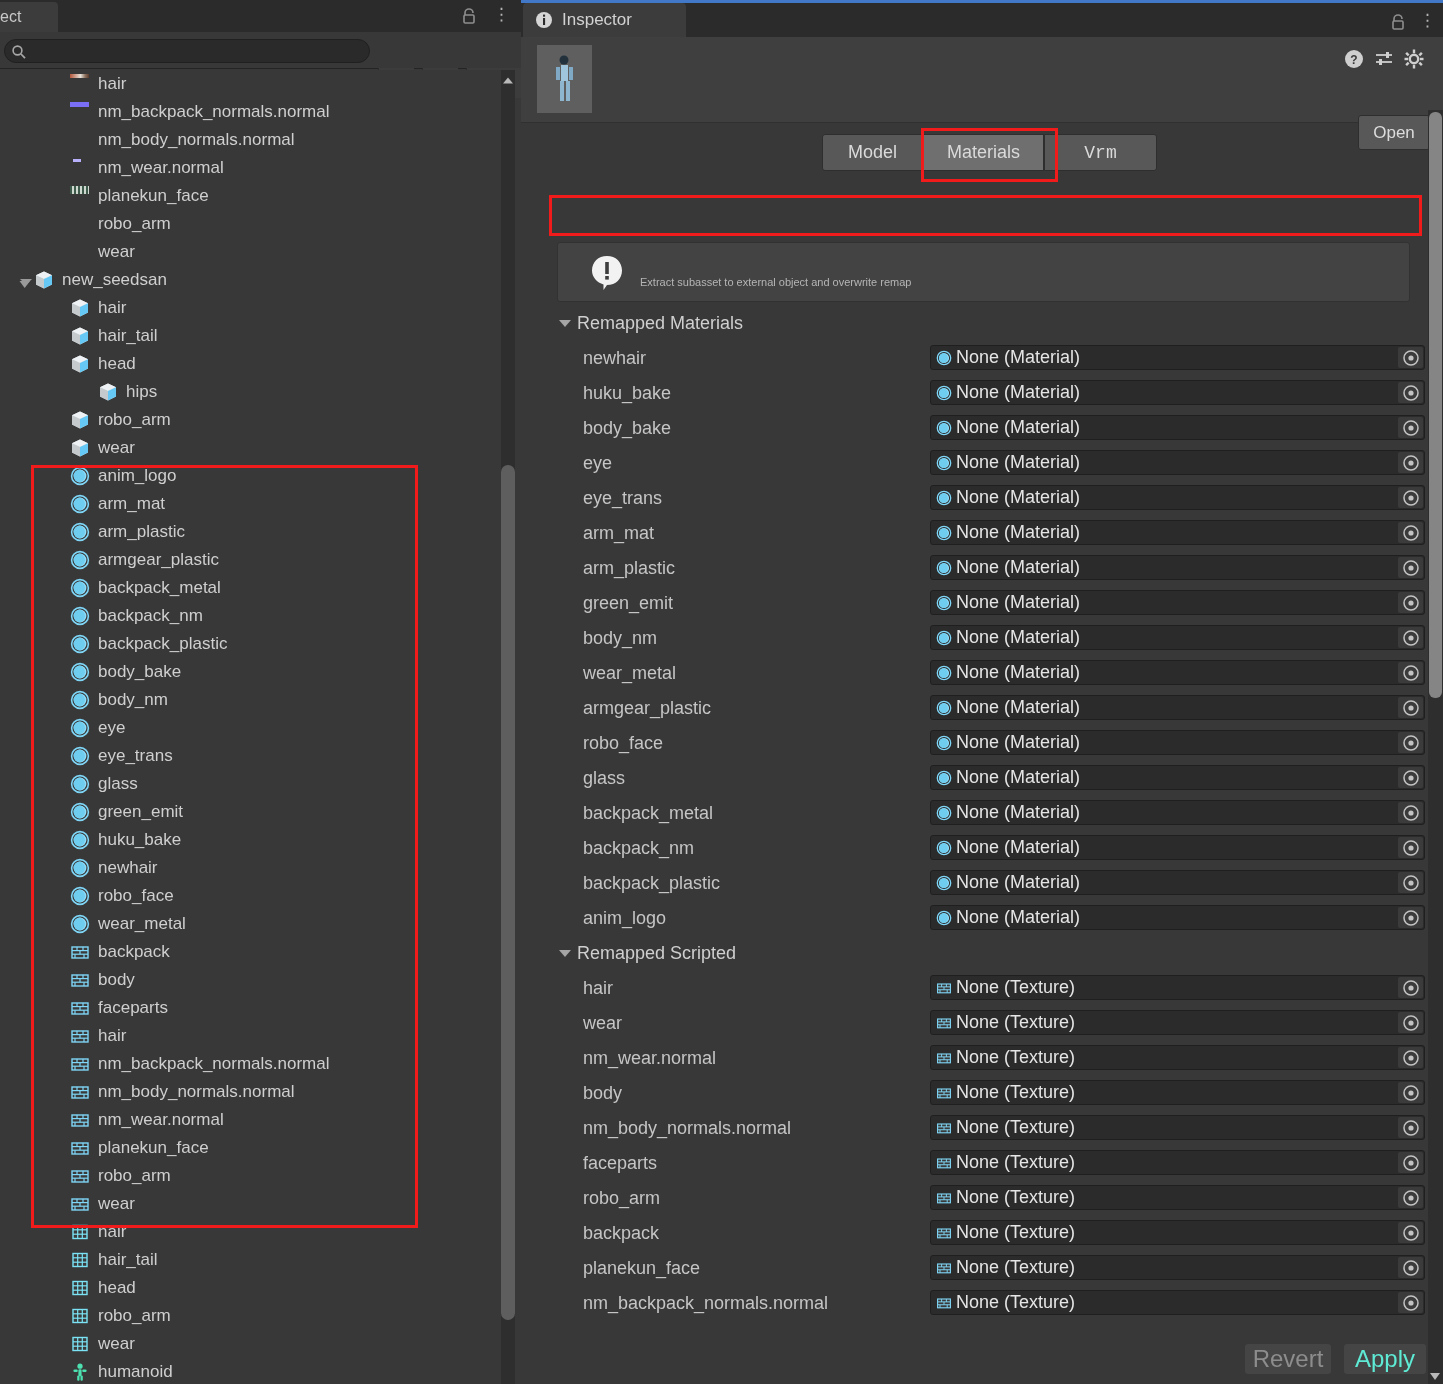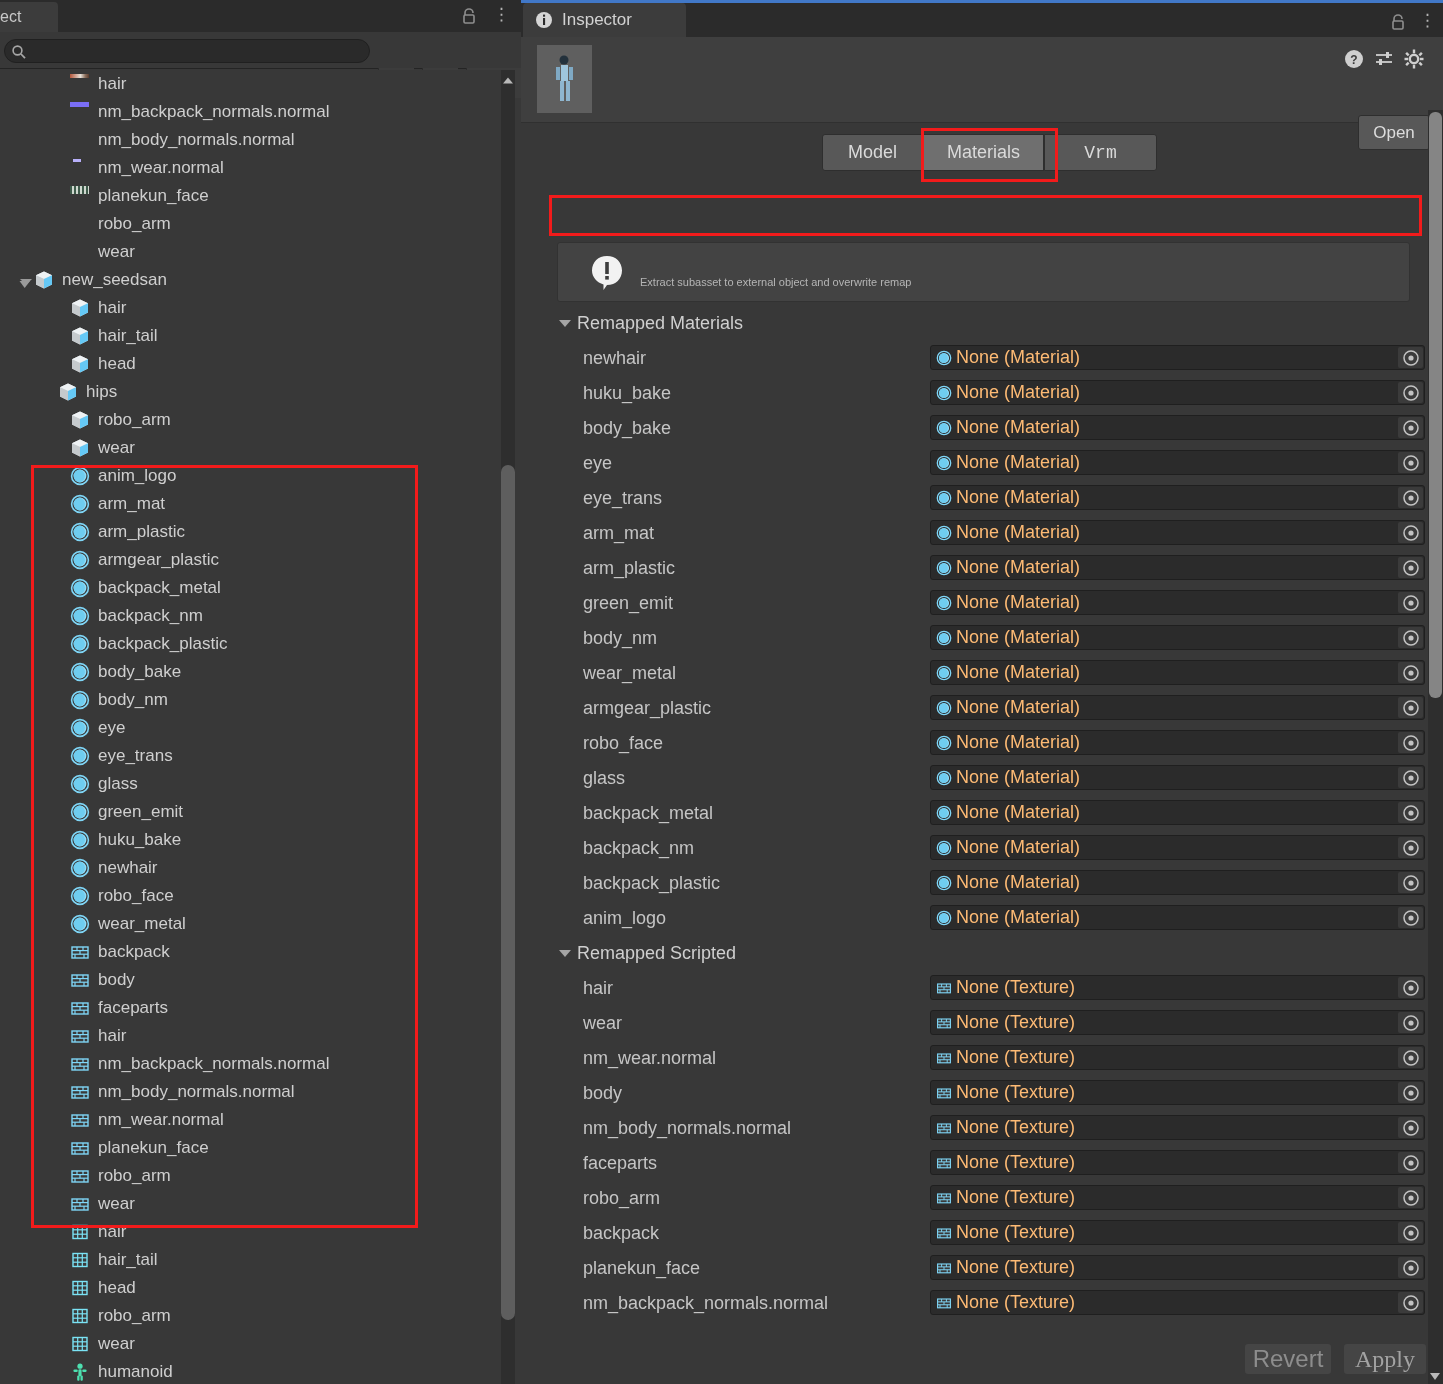--- a/index.html
+++ b/index.html
@@ -194,37 +194,37 @@
   .prop-label {
     position:absolute; left:62px; top:3px; color:#c5c5c5; font-size:18px;
     white-space:nowrap;
   }
   .objfield {
     position:absolute; left:409px; top:0px; width:495px; height:25px;
     background:#2b2b2b; border:1px solid #1f1f1f; border-radius:3px;
     display:flex; align-items:center;
   }
   .objfield .of-ico { width:16px; height:16px; margin-left:5px; margin-right:4px; flex:0 0 16px;}
-  .objfield .of-txt { color:#fdba74; font-size:18px; white-space:nowrap; }
+  .objfield .of-txt { color:#e5e5e5; font-size:18px; white-space:nowrap; }
   .objfield .of-pick {
     position:absolute; right:1px; top:1px; width:25px; height:21px;
     background:#3b3b3b; border-radius:2px;
     display:flex; align-items:center; justify-content:center;
   }
 
   .insp-footer {
     position:absolute; left:0; bottom:0; width:922px; height:48px;
   }
   .foot-btn {
     position:absolute; top:8px; height:30px;
     border-radius:3px; font-size:24px;
     display:flex; align-items:center; justify-content:center;
   }
   .foot-revert { right:112px; width:86px; background:#454545; color:#8d8d8d; }
-  .foot-apply  { right:17px; width:82px; background:#454545; color:#a3a3a3;font-family:Liberation Serif, serif; }
+  .foot-apply  { right:17px; width:82px; background:#454545; color:#5eead4; }
 
   .insp-scroll-track {
     position:absolute; right:0; top:110px; width:15px; height:1274px; background:#2e2e2e;
   }
   .insp-scroll-thumb {
     position:absolute; right:1px; top:112px; width:13px; height:586px;
     background:#858585; border-radius:6px;
   }
   .insp-scroll-down {
     position:absolute; right:1px; bottom:4px; width:14px; height:12px;
@@ -363,21 +363,21 @@
         <div class="trow" style="padding-left: 52px;">
           <span class="tw-arrow"></span>
           <span class="ico"><svg viewBox="0 0 20 20" width="20" height="20">
               <path d="M10 1.5 L18 5.2 L18 14.6 L10 18.4 L2 14.6 L2 5.2 Z" fill="#d8dde0"></path>
               <path d="M10 1.5 L18 5.2 L10 9 L2 5.2 Z" fill="#eef2f4"></path>
               <path d="M10 9 L18 5.2 L18 14.6 L10 18.4 Z" fill="#65c8f5"></path>
               <path d="M10 9 L10 18.4 L2 14.6 L2 5.2 Z" fill="#c5cacd"></path>
             </svg></span>
           <span class="tlabel">head</span>
         </div>
-        <div class="trow" style="padding-left: 40px;">
+        <div class="trow" style="padding-left: 80px;">
           <span class="tw-arrow"></span>
           <span class="ico"><svg viewBox="0 0 20 20" width="20" height="20">
               <path d="M10 1.5 L18 5.2 L18 14.6 L10 18.4 L2 14.6 L2 5.2 Z" fill="#d8dde0"></path>
               <path d="M10 1.5 L18 5.2 L10 9 L2 5.2 Z" fill="#eef2f4"></path>
               <path d="M10 9 L18 5.2 L18 14.6 L10 18.4 Z" fill="#65c8f5"></path>
               <path d="M10 9 L10 18.4 L2 14.6 L2 5.2 Z" fill="#c5cacd"></path>
             </svg></span>
           <span class="tlabel">hips</span>
         </div>
         <div class="trow" style="padding-left: 52px;">

